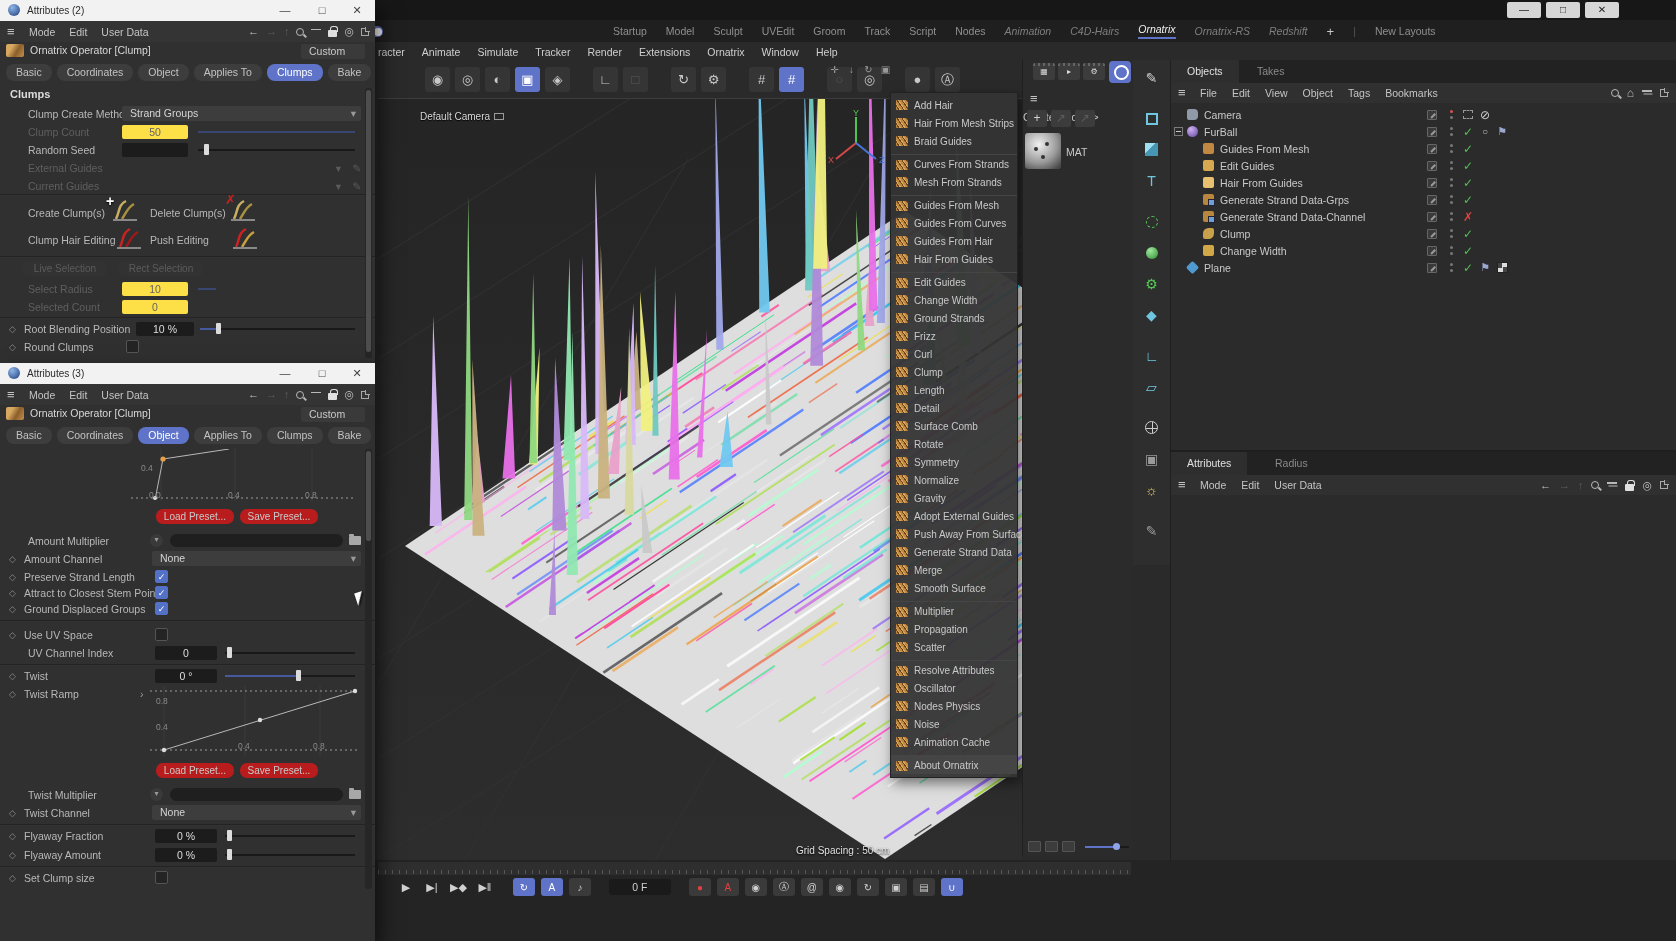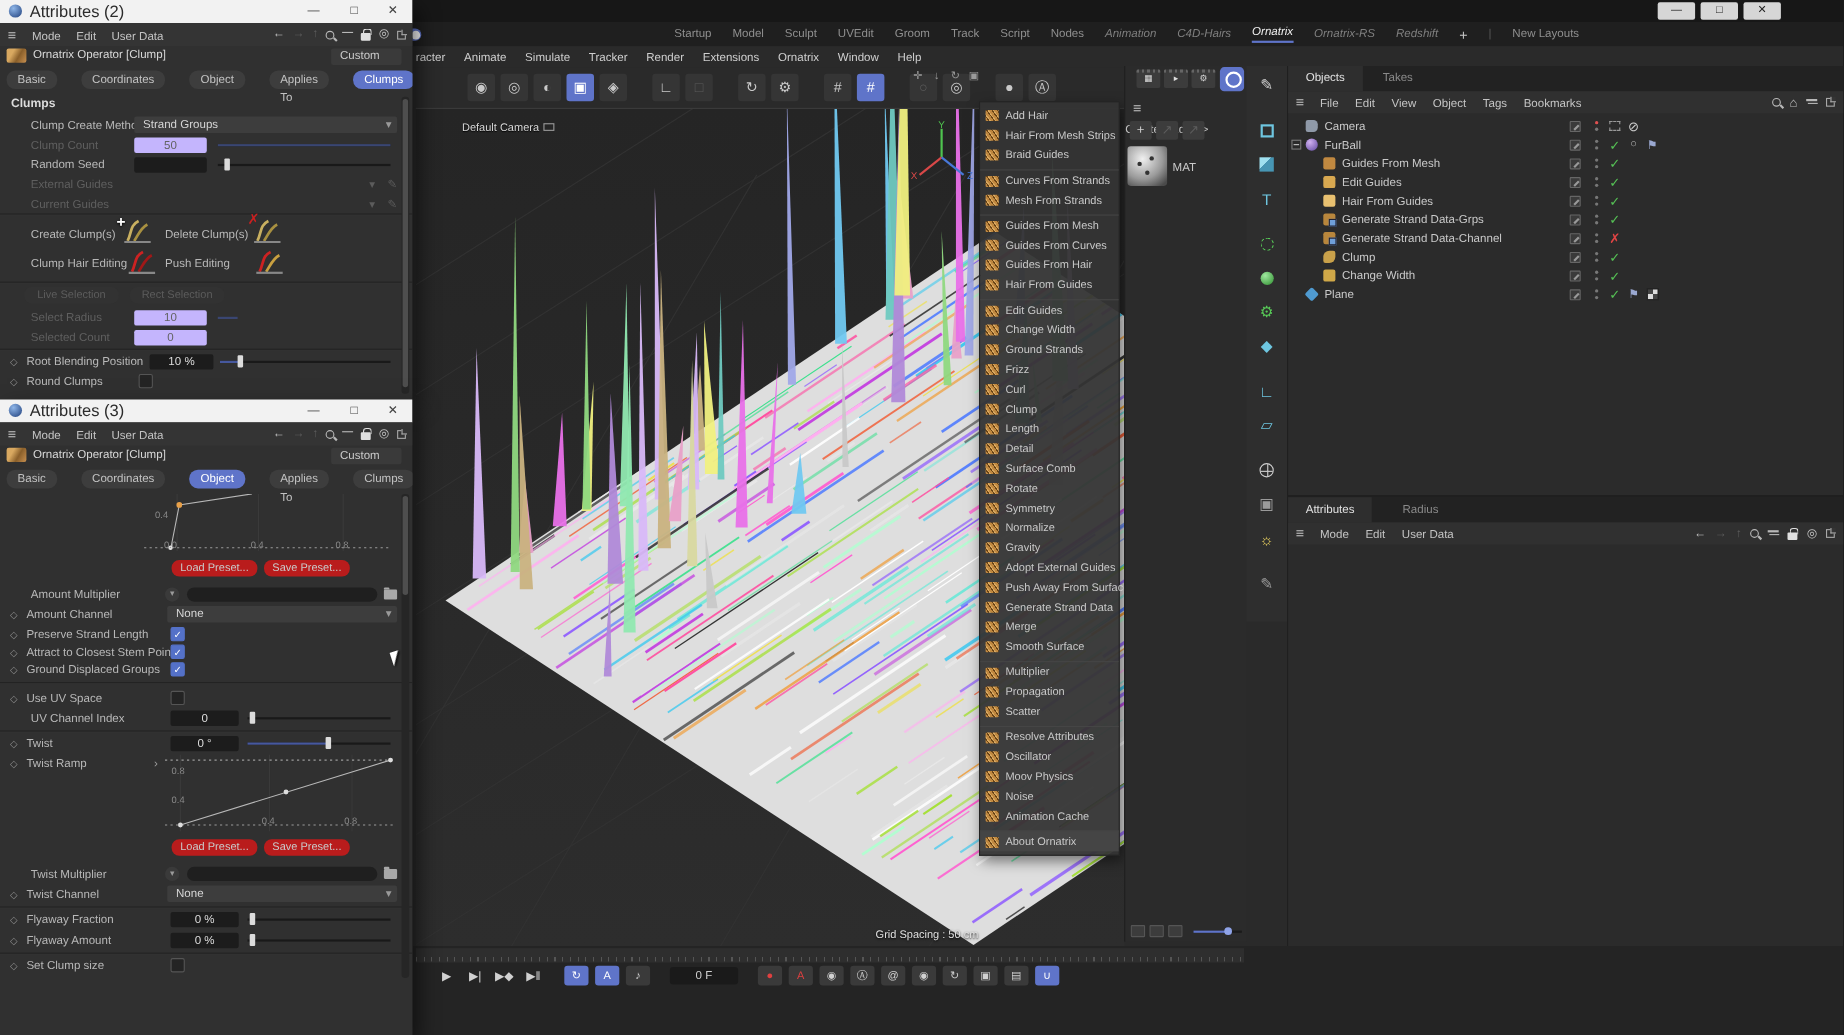--- a/index.html
+++ b/index.html
@@ -7,21 +7,21 @@
   #stage{position:relative;width:1676px;height:941px;overflow:hidden;
     font-family:"Liberation Sans","DejaVu Sans",sans-serif;font-size:10.5px;color:#c8c8c8;background:#1c1c1c}
   .abs{position:absolute}
   
   .row{position:absolute;left:0;width:100%;height:16px;line-height:16px}
   .lab{position:absolute;left:28px;color:#b8b8b8;white-space:nowrap}
   .lab.dim{color:#5f5f5f}
   .dia{position:absolute;left:9px;color:#8a8a8a;font-size:9px}
   .fld{position:absolute;height:14px;top:1px;background:#1c1c1c;border-radius:2px;
        color:#dedede;text-align:center;line-height:14px}
-  .fld.dim{color:#636363;background:#c4b5fd}
+  .fld.dim{color:#636363;background:#fde047}
   .pillbtn{position:absolute;height:15px;background:#b91c1c;border-radius:7px;color:#c9c9c9;
        text-align:center;line-height:15px;font-size:10px}
   .pillbtn.dis{background:#323232;color:#5c5c5c}
   .dd{position:absolute;height:15px;top:0;background:#3d3d3d;border-radius:2px;color:#d5d5d5;
       line-height:15px;padding-left:8px}
   .dd .ddv{pointer-events:none}
   .dda{position:absolute;right:5px;top:0;color:#9a9a9a}
   .dda::before{content:"▾"}
   .cb{position:absolute;width:13px;height:13px;top:1px;border-radius:2px;background:#242424;border:1px solid #555}
   .cb.on{background:#5471c8;border-color:#5471c8;color:#fff;text-align:center;line-height:12px;font-size:9px}
@@ -30,41 +30,41 @@
   .sl .tr{position:absolute;left:0;right:0;top:0;height:2px;background:#191919}
   .sl .fi{position:absolute;left:0;top:0;height:2px;background:#46589e}
   .sl .fi.dim{background:#3a4672}
   .sl .hd{position:absolute;top:-5px;width:5px;height:11px;background:#dcdcdc;border-radius:1px}
   .sepline{position:absolute;left:0;width:100%;height:1px;background:#232323;box-shadow:0 1px 0 #3a3a3a33}
   
   .fwin{position:absolute;background:#303030;box-shadow:6px 8px 18px rgba(0,0,0,.55);overflow:hidden}
   .ftitle{position:absolute;left:0;top:0;width:100%;height:21px;background:#f2f2f2;color:#2b2b2b;line-height:21px}
   .ftitle .ticon{position:absolute;left:8px;top:4px;width:12px;height:12px;border-radius:50%;
      background:radial-gradient(circle at 35% 30%,#8fb6e8,#1d3d7a)}
-  .ftitle .ttext{position:absolute;left:27px;font-size:15px}
+  .ftitle .ttext{position:absolute;left:27px;font-size:10px}
   .wctl{position:absolute;top:0;width:30px;height:21px;text-align:center;line-height:21px;color:#444;font-size:11px}
   .pmenubar{position:absolute;left:0;width:100%;height:21px;background:#343434;line-height:21px}
   .pmenubar .mi{margin-right:14px;color:#c4c4c4}
   .burger{display:inline-block;width:13px;margin:0 9px 0 7px;color:#c4c4c4}
   .burger::before{content:"≡";font-size:13px}
   .navicons{position:absolute;right:6px;top:0;height:21px;display:flex;align-items:center;gap:7px}
   .nvi{color:#c4c4c4;font-size:11px;display:inline-flex;align-items:center;justify-content:center}
   .nvi.dim{color:#5e5e5e}
   .ics{width:8px;height:8px;border:1.5px solid #b8b8b8;border-radius:50%;position:relative}
   .ics::after{content:"";position:absolute;left:6px;top:6px;width:4px;height:1.5px;background:#b8b8b8;transform:rotate(45deg)}
   .icf{width:10px;height:8px;position:relative}
   .icf::before{content:"";position:absolute;left:0;top:1px;width:10px;height:1.5px;background:#b8b8b8;
      box-shadow:1px 3px 0 -0.5px #b8b8b8,2px 6px 0 -1px #b8b8b8}
   .icl{width:9px;height:7px;background:#e0e0e0;border-radius:1px;position:relative;margin-top:4px}
   .icl::before{content:"";position:absolute;left:1.5px;top:-4px;width:6px;height:5px;border:1.5px solid #e0e0e0;
      border-bottom:none;border-radius:3px 3px 0 0}
   .icp{width:8px;height:8px;border:1.2px solid #a8a8a8;position:relative}
   .icp::after{content:"";position:absolute;right:-2px;top:-2px;width:4px;height:4px;background:#343434;border-left:1.2px solid #a8a8a8;border-bottom:1.2px solid #a8a8a8}
   .ichome::before{content:"⌂";font-size:12px;color:#b8b8b8}
-  .optabs{position:absolute;left:6px;display:flex;gap:22px}
+  .optabs{position:absolute;left:6px;display:flex;gap:5px}
   .optab{height:17px;line-height:17px;padding:0 10px;background:#3d3d3d;border-radius:8px;color:#c2c2c2}
   .optab.active{background:#5f74c9;color:#fff}
   .opicon{position:absolute;left:6px;width:18px;height:13px;border-radius:2px;
      background:linear-gradient(120deg,#d8a860 30%,#8a5f2a 60%,#c89050)}
   .combo{position:absolute;height:15px;background:#3a3a3a;border-radius:2px;color:#c9c9c9;line-height:15px;padding-left:8px}
   .scrollv{position:absolute;width:7px;background:#262626;border-radius:3px}
   .scrollv .th{position:absolute;left:1px;width:5px;background:#4e4e4e;border-radius:3px}
   
   .graph{position:absolute}
   .graph .gl{position:absolute;color:#8a8a8a;font-size:8.5px}
@@ -926,21 +926,21 @@
           <span>Resolve Attributes</span>
         </div>
 
         <div class="oxi">
           <span class="oxic"></span>
           <span>Oscillator</span>
         </div>
 
         <div class="oxi">
           <span class="oxic"></span>
-          <span>Moov Physics</span>
+          <span>Nodes Physics</span>
         </div>
 
         <div class="oxi">
           <span class="oxic"></span>
           <span>Noise</span>
         </div>
 
         <div class="oxi">
           <span class="oxic"></span>
           <span>Animation Cache</span>

